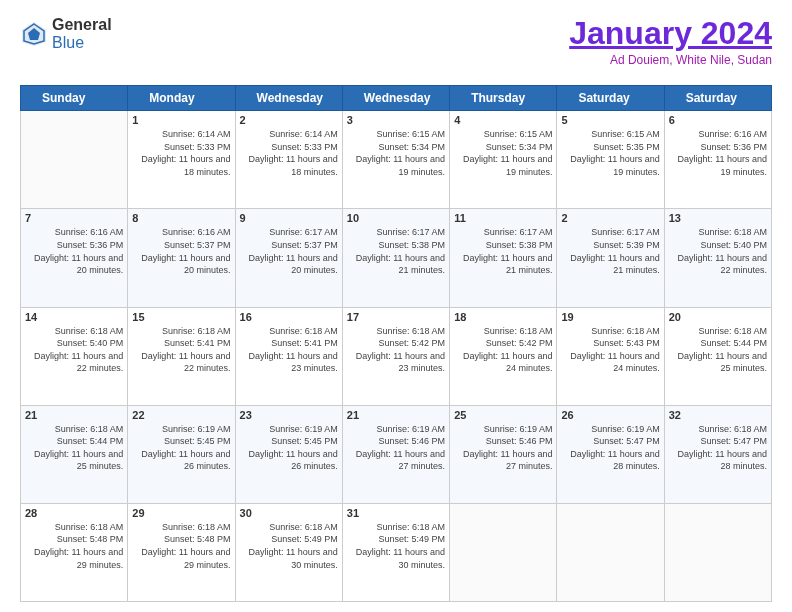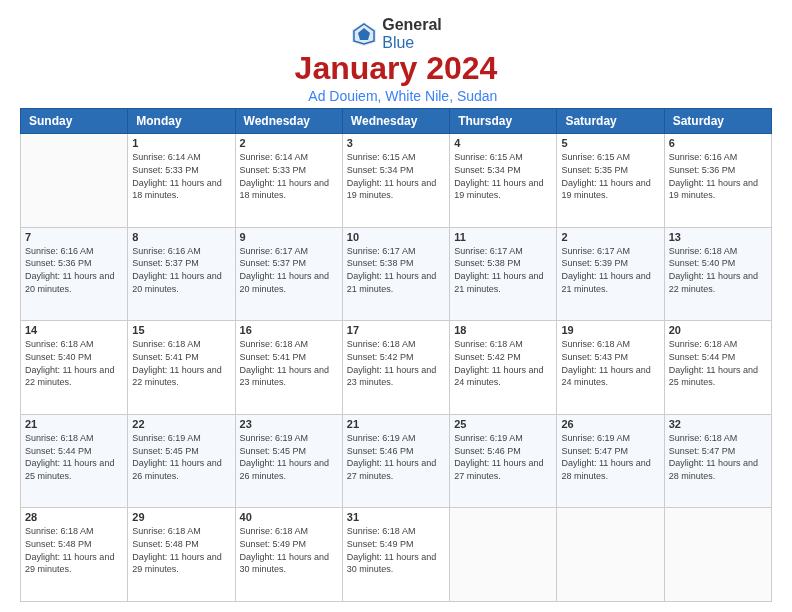--- a/index.html
+++ b/index.html
@@ -13,23 +13,22 @@
     .page {
       width: 792px;
       height: 612px;
       padding: 16px 20px 10px 20px;
       display: flex;
       flex-direction: column;
     }
     .header {
       display: flex;
       justify-content: space-between;
-      align-items: center;
-      margin-bottom: 4px;
-      flex-direction: column;
+      align-items: flex-start;
+      margin-bottom: 18px;
     }
     .logo {
       display: flex;
       align-items: center;
       gap: 4px;
     }
     .logo-text {
       font-size: 18px;
       font-weight: bold;
       line-height: 1.1;
@@ -37,41 +36,42 @@
     .logo-icon {
       width: 28px;
       height: 28px;
     }
     .title-block {
       text-align: right;
     }
     .main-title {
       font-size: 32px;
       font-weight: bold;
-      color: #b91c1c;
+      color: #6d28d9;
       line-height: 1.1;
+      text-decoration: underline;
     }
     .subtitle {
-      font-size: 14px;
-      color: #3b82f6;
+      font-size: 12px;
+      color: #a21caf;
       margin-top: 2px;
     }
     .calendar {
       flex: 1;
       border: 1px solid #ccc;
       border-collapse: collapse;
       width: 100%;
       table-layout: fixed;
     }
     .calendar th {
       background: #2a6db5;
       color: #fff;
       font-size: 12px;
       font-weight: bold;
-      padding: 5px 8px;
+      padding: 5px 21px;
       text-align: left;
       border: 1px solid #1a5a9a;
     }
     .calendar td {
       border: 1px solid #ccc;
       vertical-align: top;
       padding: 3px 4px;
       font-size: 9.5px;
       color: #333;
       background: #fff;
@@ -83,20 +83,21 @@
     .day-num {
       font-size: 11px;
       font-weight: bold;
       display: block;
       margin-bottom: 2px;
     }
     .day-info {
       font-size: 9px;
       line-height: 1.4;
       color: #444;
+      text-align: right;
     }
     .empty-cell {
       background: #fafafa !important;
     }
   </style>
 </head>
 <body>
 
 <div class="page">
   <div class="header">
@@ -339,21 +340,21 @@
 and 29 minutes.</div>
           </td>
           <td>
             <span class="day-num">29</span>
             <div class="day-info">Sunrise: 6:18 AM
 Sunset: 5:48 PM
 Daylight: 11 hours
 and 29 minutes.</div>
           </td>
           <td>
-            <span class="day-num">40</span>
+            <span class="day-num">30</span>
             <div class="day-info">Sunrise: 6:18 AM
 Sunset: 5:49 PM
 Daylight: 11 hours
 and 30 minutes.</div>
           </td>
           <td>
             <span class="day-num">31</span>
             <div class="day-info">Sunrise: 6:18 AM
 Sunset: 5:49 PM
 Daylight: 11 hours

